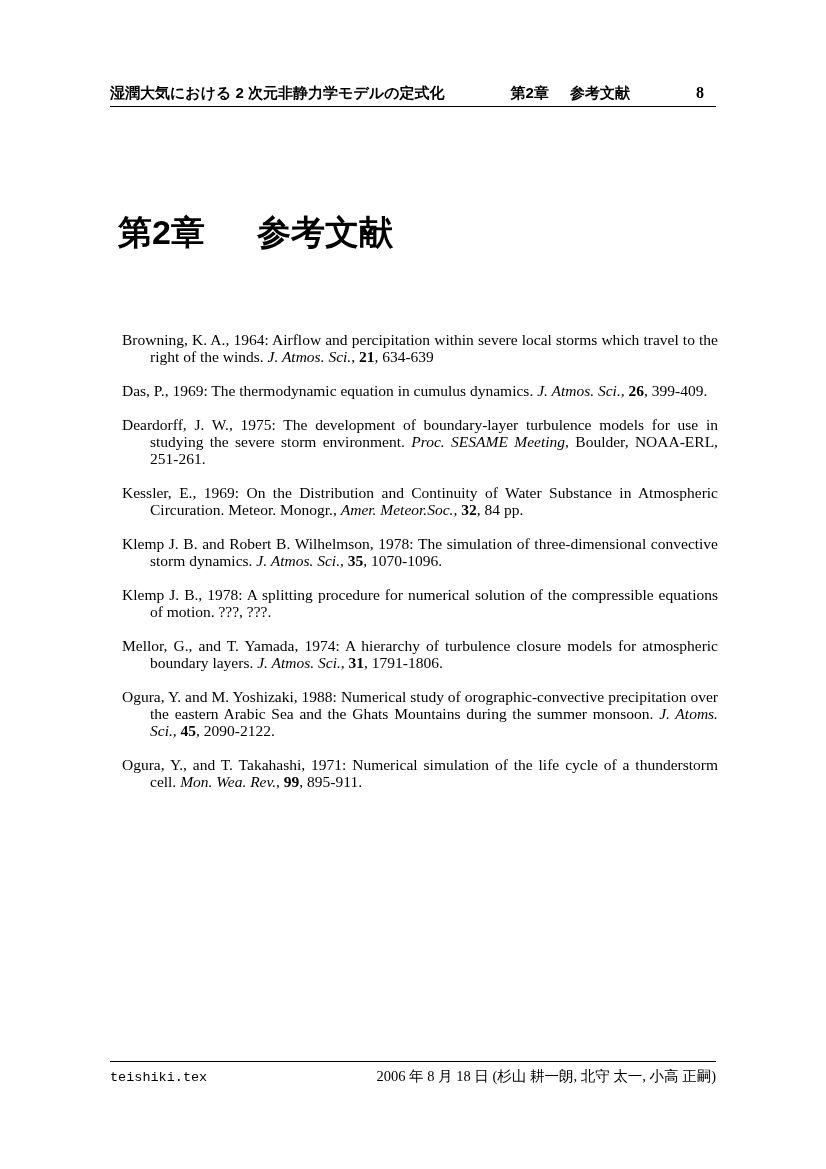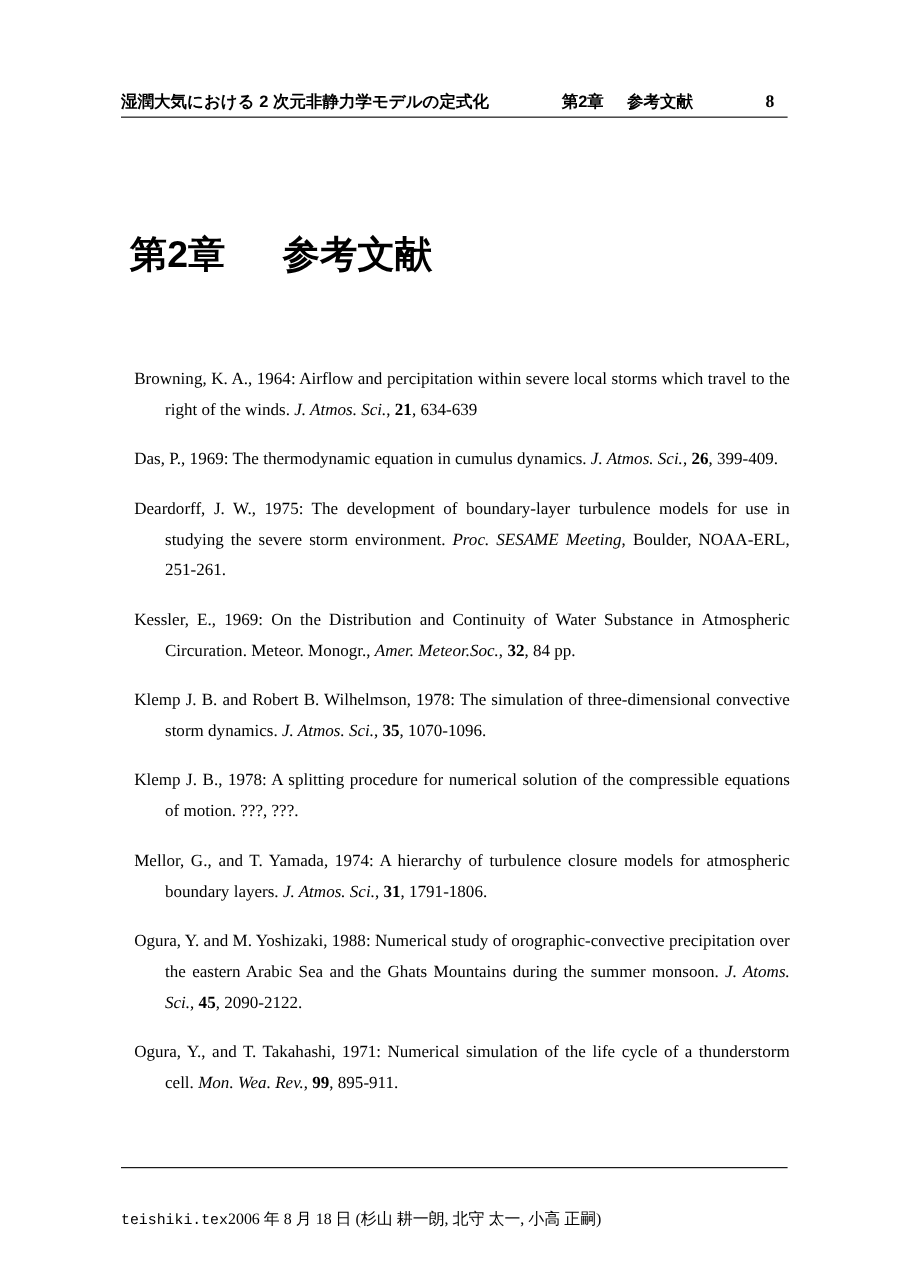--- a/index.html
+++ b/index.html
@@ -51,52 +51,51 @@
   }
   .chapter-heading .ch-title { margin-left: 52px; }
 
   
   .references {
     position: absolute;
     left: 122px;
     top: 331px;
     width: 596px;
     font-size: 15.5px;
-    line-height: 28px;
+    line-height: 17px;
     text-align: justify;
   }
   .references p.ref {
     margin: 0 0 17px 0;
     padding-left: 28px;
     text-indent: -28px;
   }
   .seg-normal { font-style: normal; font-weight: normal; }
   .seg-italic { font-style: italic; }
   .seg-bold   { font-weight: bold; }
 
   
   .page-footer {
     position: absolute;
     left: 110px;
     top: 1061px;
     width: 606px;
     border-top: 1px solid #000000;
     padding-top: 5px;
     display: flex;
-    justify-content: flex-start;
+    justify-content: space-between;
     align-items: baseline;
     white-space: nowrap;
   }
   .footer-file {
     font-family: "Liberation Mono", "DejaVu Sans Mono", monospace;
     font-size: 13.5px;
   }
   .footer-date {
     font-size: 14.5px;
-    margin-top: 32px;
   }
 </style>
 </head>
 <body>
 
 <div class="page">
 
   <div class="running-header">
     <span class="hdr-doc-title">湿潤大気における 2 次元非静力学モデルの定式化</span>
     <span class="hdr-chapter">

